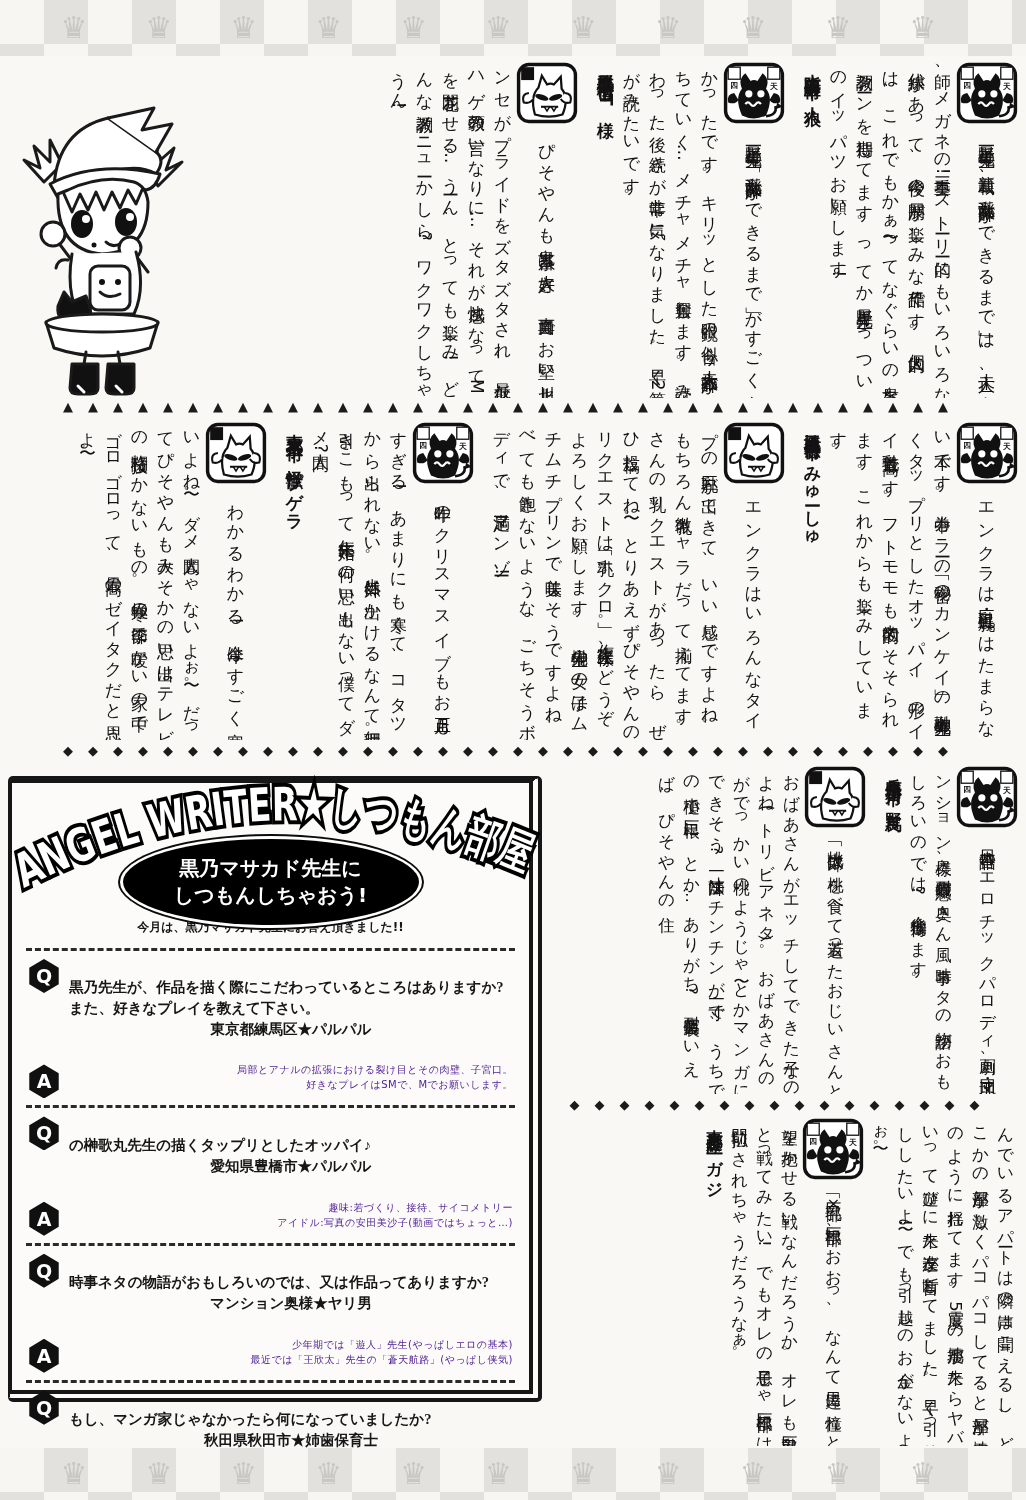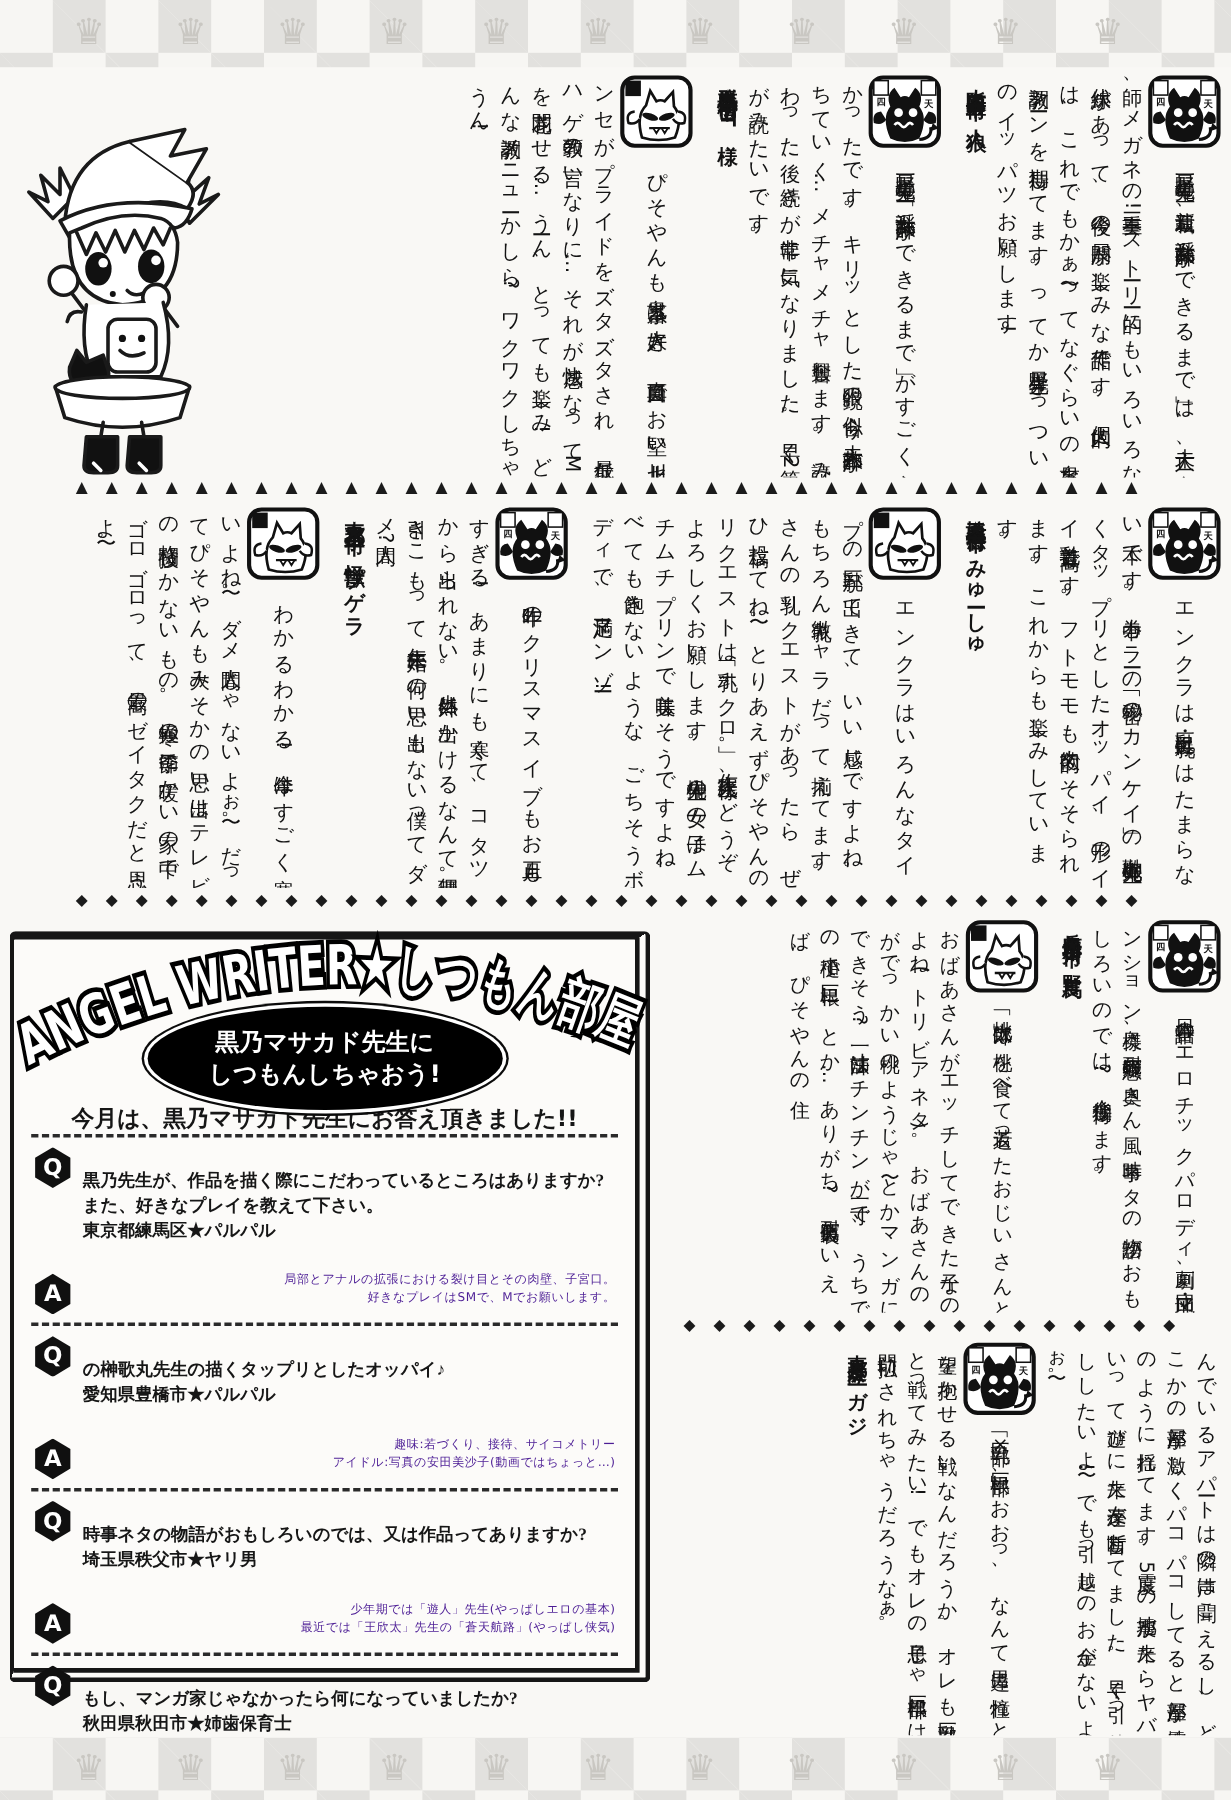--- a/index.html
+++ b/index.html
@@ -40,29 +40,29 @@
   .qa-box{position:absolute;left:8px;top:776px;width:534px;height:626px;box-sizing:border-box;
     background:#fcfbf9;border:solid #161616;border-width:7px 13px 12px 4px;
     border-right-style:double;border-bottom-style:double;border-radius:5px;
     padding:134px 14px 8px 14px;}
   .arch{position:absolute;top:-14px;left:-6px;width:540px;height:132px;z-index:2;}
   .qa-badge{position:absolute;left:50%;top:56px;transform:translateX(-50%);
     width:296px;height:86px;background:#000000;border-radius:50%;color:#fff;
     display:flex;flex-direction:column;align-items:center;justify-content:center;
     font-weight:700;font-size:20px;line-height:1.35;z-index:3;
     box-shadow:0 0 0 3px #fff,0 0 0 5px #0b0b0b;}
-  .qa-intro{text-align:center;font-weight:700;font-size:19px;margin:2px 0 0 0;}
+  .qa-intro{text-align:center;font-weight:700;font-size:12px;margin:2px 0 12px 0;}
   .qa-item{border-top:3px dashed #2a2a2a;padding:6px 2px 7px 2px;}
   .qrow,.arow{display:flex;align-items:flex-start;}
   .hex{width:32px;height:34px;background:#101010;color:#fff;flex:none;margin-top:2px;
     clip-path:polygon(50% 0,96% 26%,96% 74%,50% 100%,4% 74%,4% 26%);
     display:flex;align-items:center;justify-content:center;font-weight:700;font-size:19px;}
   .qtext{flex:1;padding-left:9px;font-weight:700;font-size:14.5px;line-height:1.4;
     white-space:pre-line;font-family:Liberation Serif, serif;}
-  .qsender{display:block;text-align:left;font-weight:700;font-size:14.5px;margin-top:1px;}
+  .qsender{display:block;text-align:center;font-weight:700;font-size:14.5px;margin-top:1px;}
   .arow{margin-top:3px;}
   .atext{flex:1;padding-left:9px;font-size:10px;line-height:1.5;white-space:pre-line;
     letter-spacing:.5px;color:#4c1d95;text-align:right;}
 
   .stamp-tag{font-size:9px;font-weight:700;}
 </style>
 </head>
 <body>
 
 <div class="page">
@@ -368,21 +368,21 @@
         <div class="atext">趣味:若づくり、接待、サイコメトリー
 アイドル:写真の安田美沙子(動画ではちょっと…)</div>
       </div>
     </div>
 
     <div class="qa-item">
       <div class="qrow">
         <span class="hex">Q</span>
         <div class="qtext">
           <span>時事ネタの物語がおもしろいのでは、又は作品ってありますか?</span>
-          <span class="qsender">埼玉県秩父市★ヤリ男</span>
+          <span class="qsender">マンション奥様★ヤリ男</span>
         </div>
       </div>
       <div class="arow">
         <span class="hex">A</span>
         <div class="atext">少年期では「遊人」先生(やっぱしエロの基本)
 最近では「王欣太」先生の「蒼天航路」(やっぱし侠気)</div>
       </div>
     </div>
 
     <div class="qa-item">

